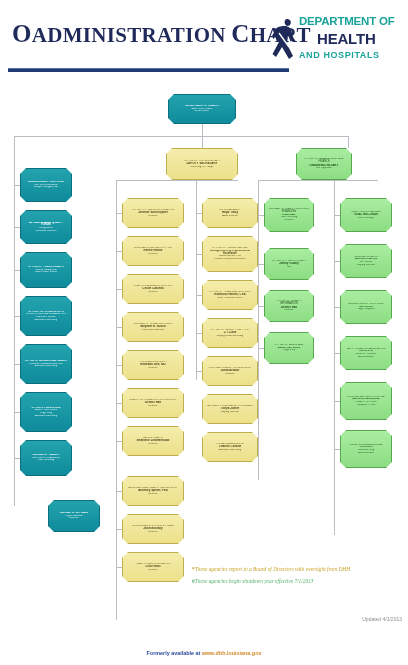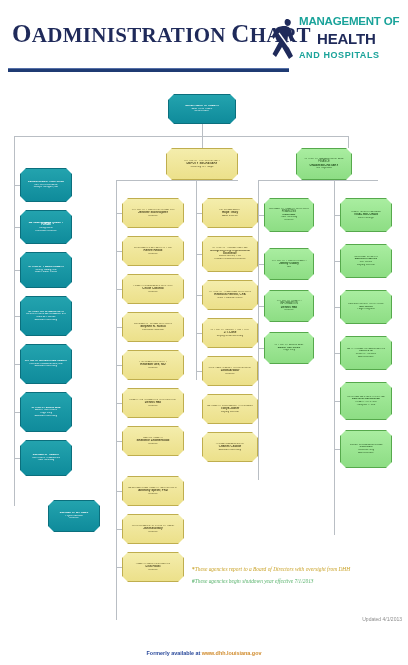--- a/index.html
+++ b/index.html
@@ -160,21 +160,21 @@
     <span class="cap">C</span><span>HART</span>
   </div>
   <div id="title-rule"></div>
 
   <div id="logo">
     <svg id="logo-mark" viewBox="0 0 24 46">
       <path d="M15 3 C18 3 19.5 5.5 18.5 8 C17.5 10.5 14 10.5 13 8 C12 5.5 13 3 15 3 Z" fill="#1f2a5a"></path>
       <path d="M13 10 C16 10 19 12 19.5 16 L22 24 L18.5 25.5 L16 19 L15 28 L21 40 L17 43 L10 31 L4 41 L0.5 38 L7 26 L5 18 L1.5 23 L0 20 L4.5 12 C6.5 10.5 10 10 13 10 Z" fill="#1f2a5a"></path>
       <path d="M7 17 L17 31" stroke="#ffffff" stroke-width="1.4" fill="none"></path>
     </svg>
-    <div id="logo-dept">MANAGEMENT OF</div>
+    <div id="logo-dept">DEPARTMENT OF</div>
     <div id="logo-health">HEALTH</div>
     <div id="logo-sub">AND HOSPITALS</div>
   </div>
 </div>
 
 <div id="chart">
 
   <div class="node teal" style="left:168px; top:8px; width:68px; height:30px;">
     <span class="l1 t7">DEPARTMENT OF HEALTH</span>
     <span class="l2 t7">AND HOSPITALS</span>

